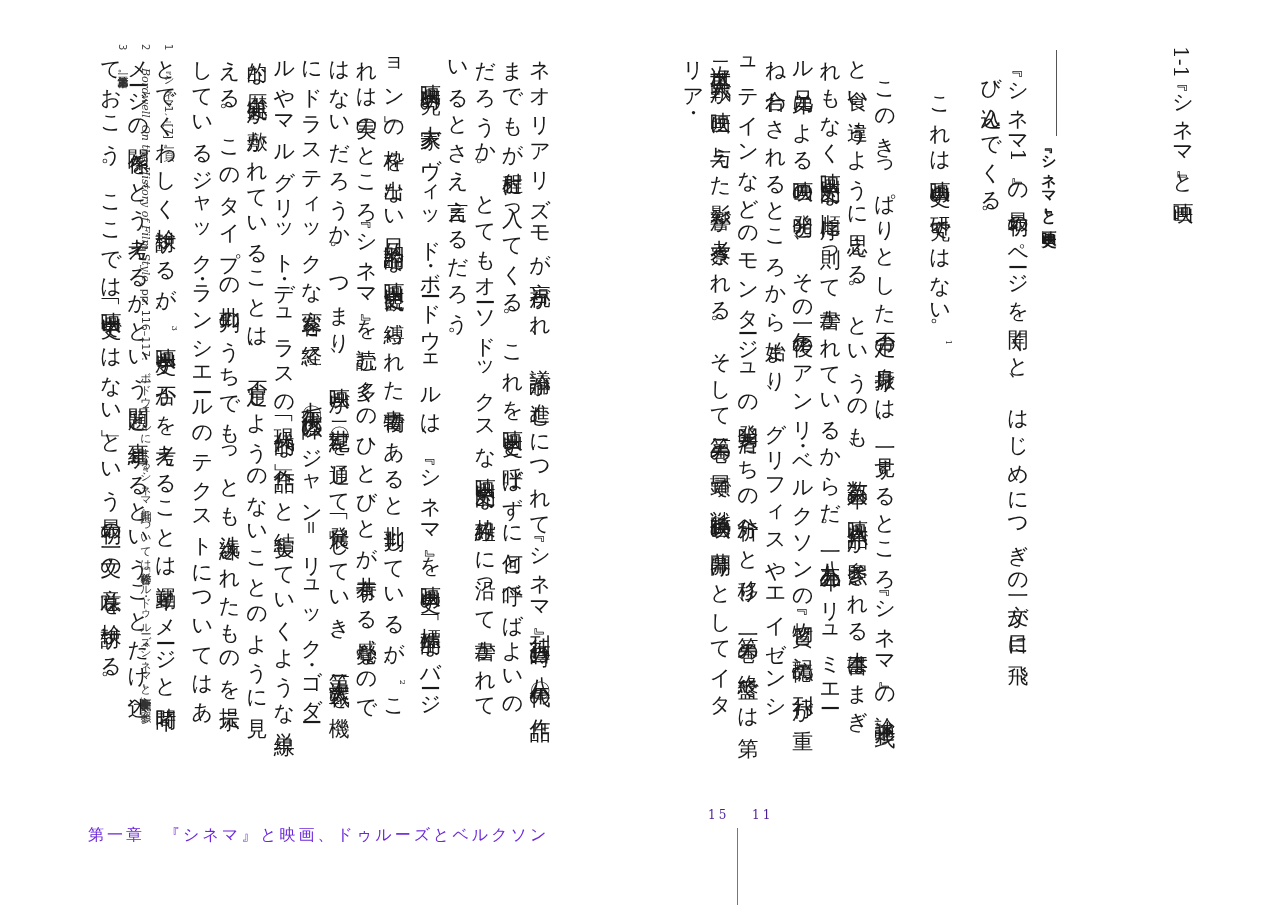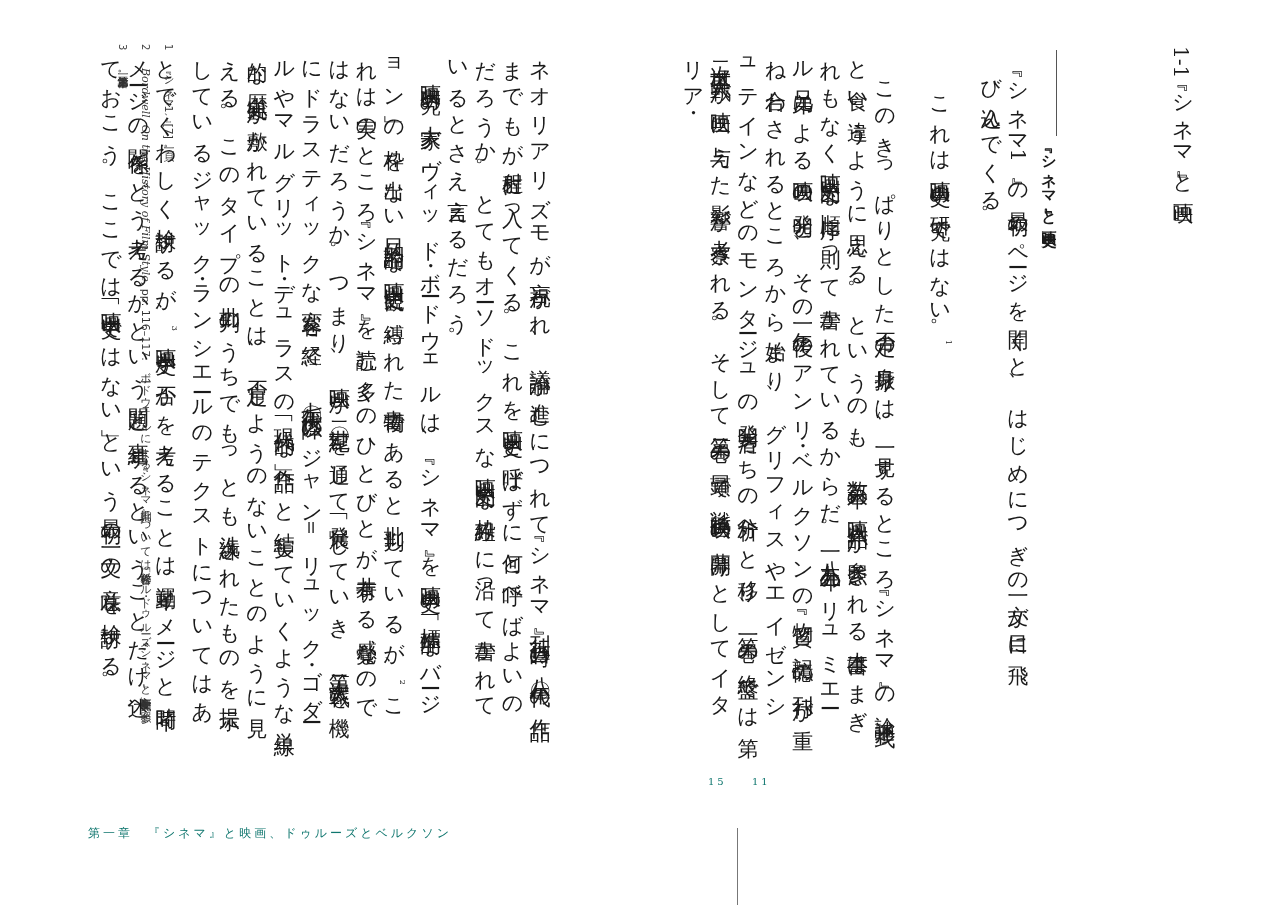--- a/index.html
+++ b/index.html
@@ -39,23 +39,23 @@
 
   
   .footnotes { position: absolute; left: 90px; top: 44px; height: 700px; width: 90px;
                font-family: "DejaVu Sans", "Liberation Sans", sans-serif; font-size: 11px;
                line-height: 23px; color: #333; }
   .footnote { display: block; }
   .fn-num { display: inline-block; font-size: 10px; margin-bottom: 14px; color: #444; }
   .fn-en { font-family: "DejaVu Serif", "Liberation Serif", serif; font-style: italic; }
 
   
-  .running-head { position: absolute; left: 88px; top: 825px; font-size: 12px; letter-spacing: 3px; color: #0f766e;
+  .running-head { position: absolute; left: 88px; top: 825px; font-size: 16px; letter-spacing: 3px; color: #6d28d9;
                   font-family: "DejaVu Sans", "Liberation Sans", sans-serif; }
-  .folio { position: absolute; top: 776px; font-size: 10px; letter-spacing: 3px; color: #0f766e; }
+  .folio { position: absolute; top: 808px; font-size: 12px; letter-spacing: 3px; color: #4c1d95; }
   .folio-left { left: 708px; }
   .folio-right { left: 752px; }
   .gutter { position: absolute; left: 737px; top: 828px; width: 1px; height: 77px; background: #777; }
 </style>
 </head>
 <body>
 
 <div class="spread">
 
   <div class="page page-right"></div>

